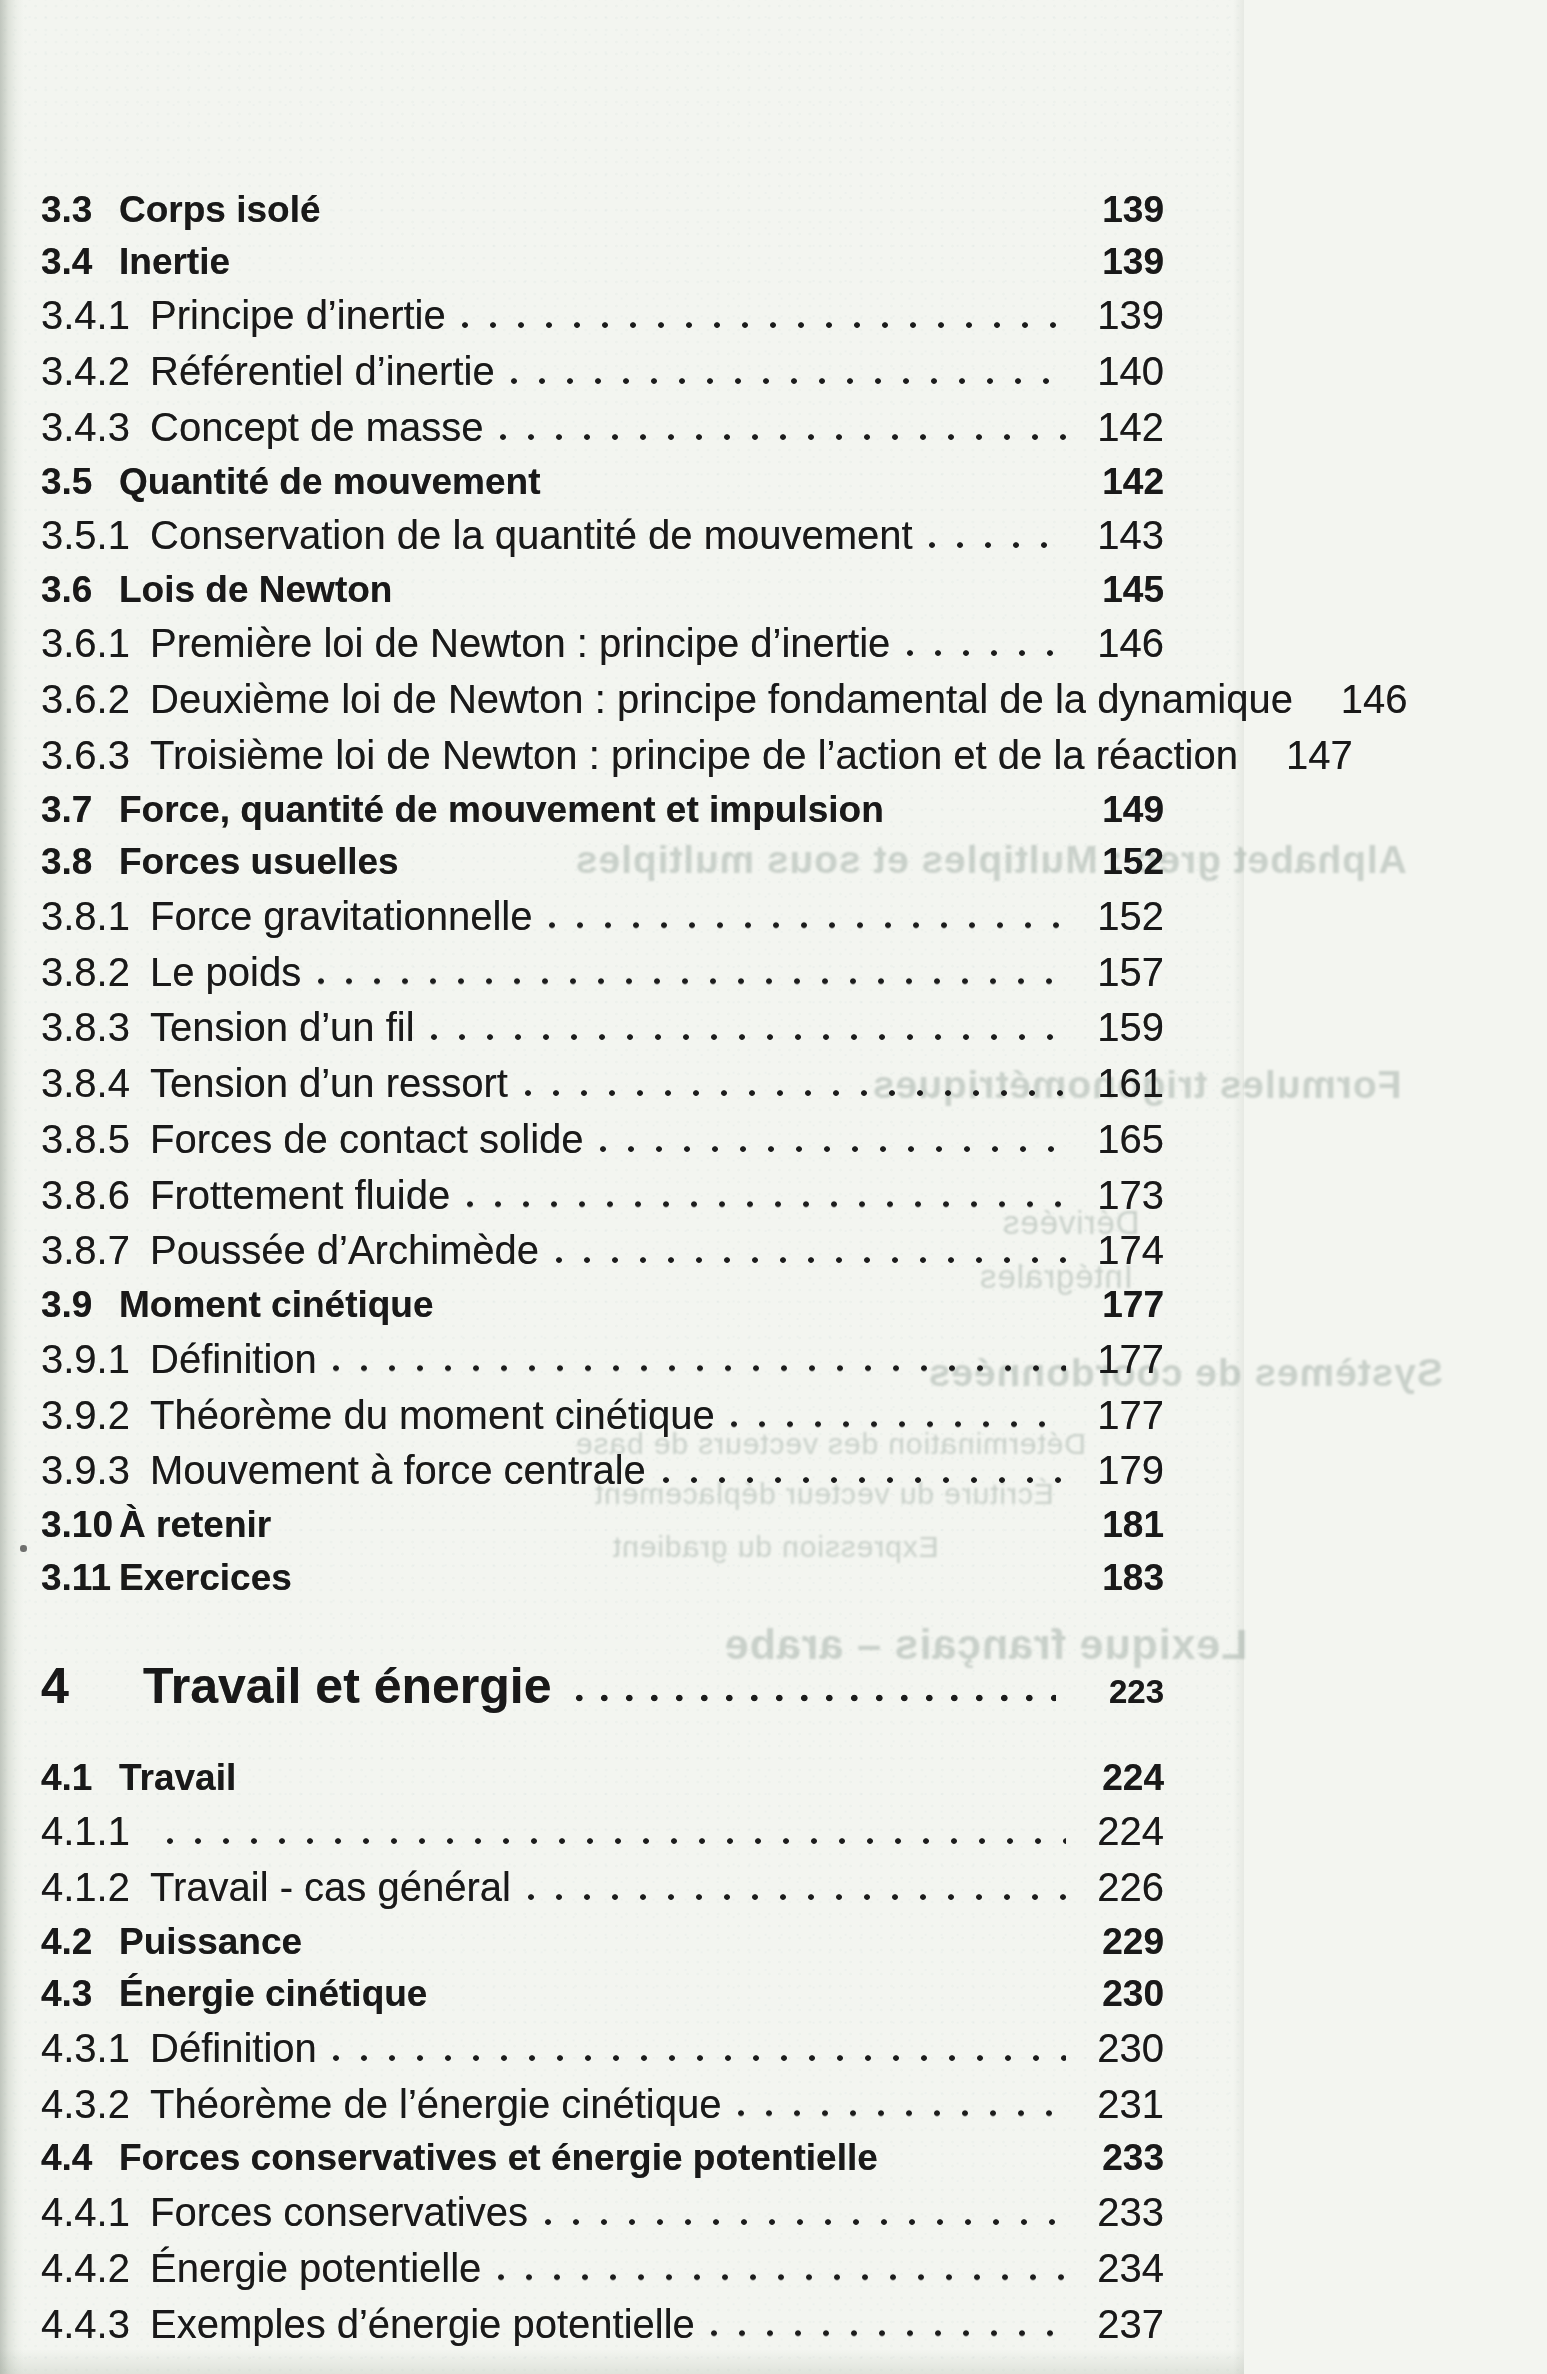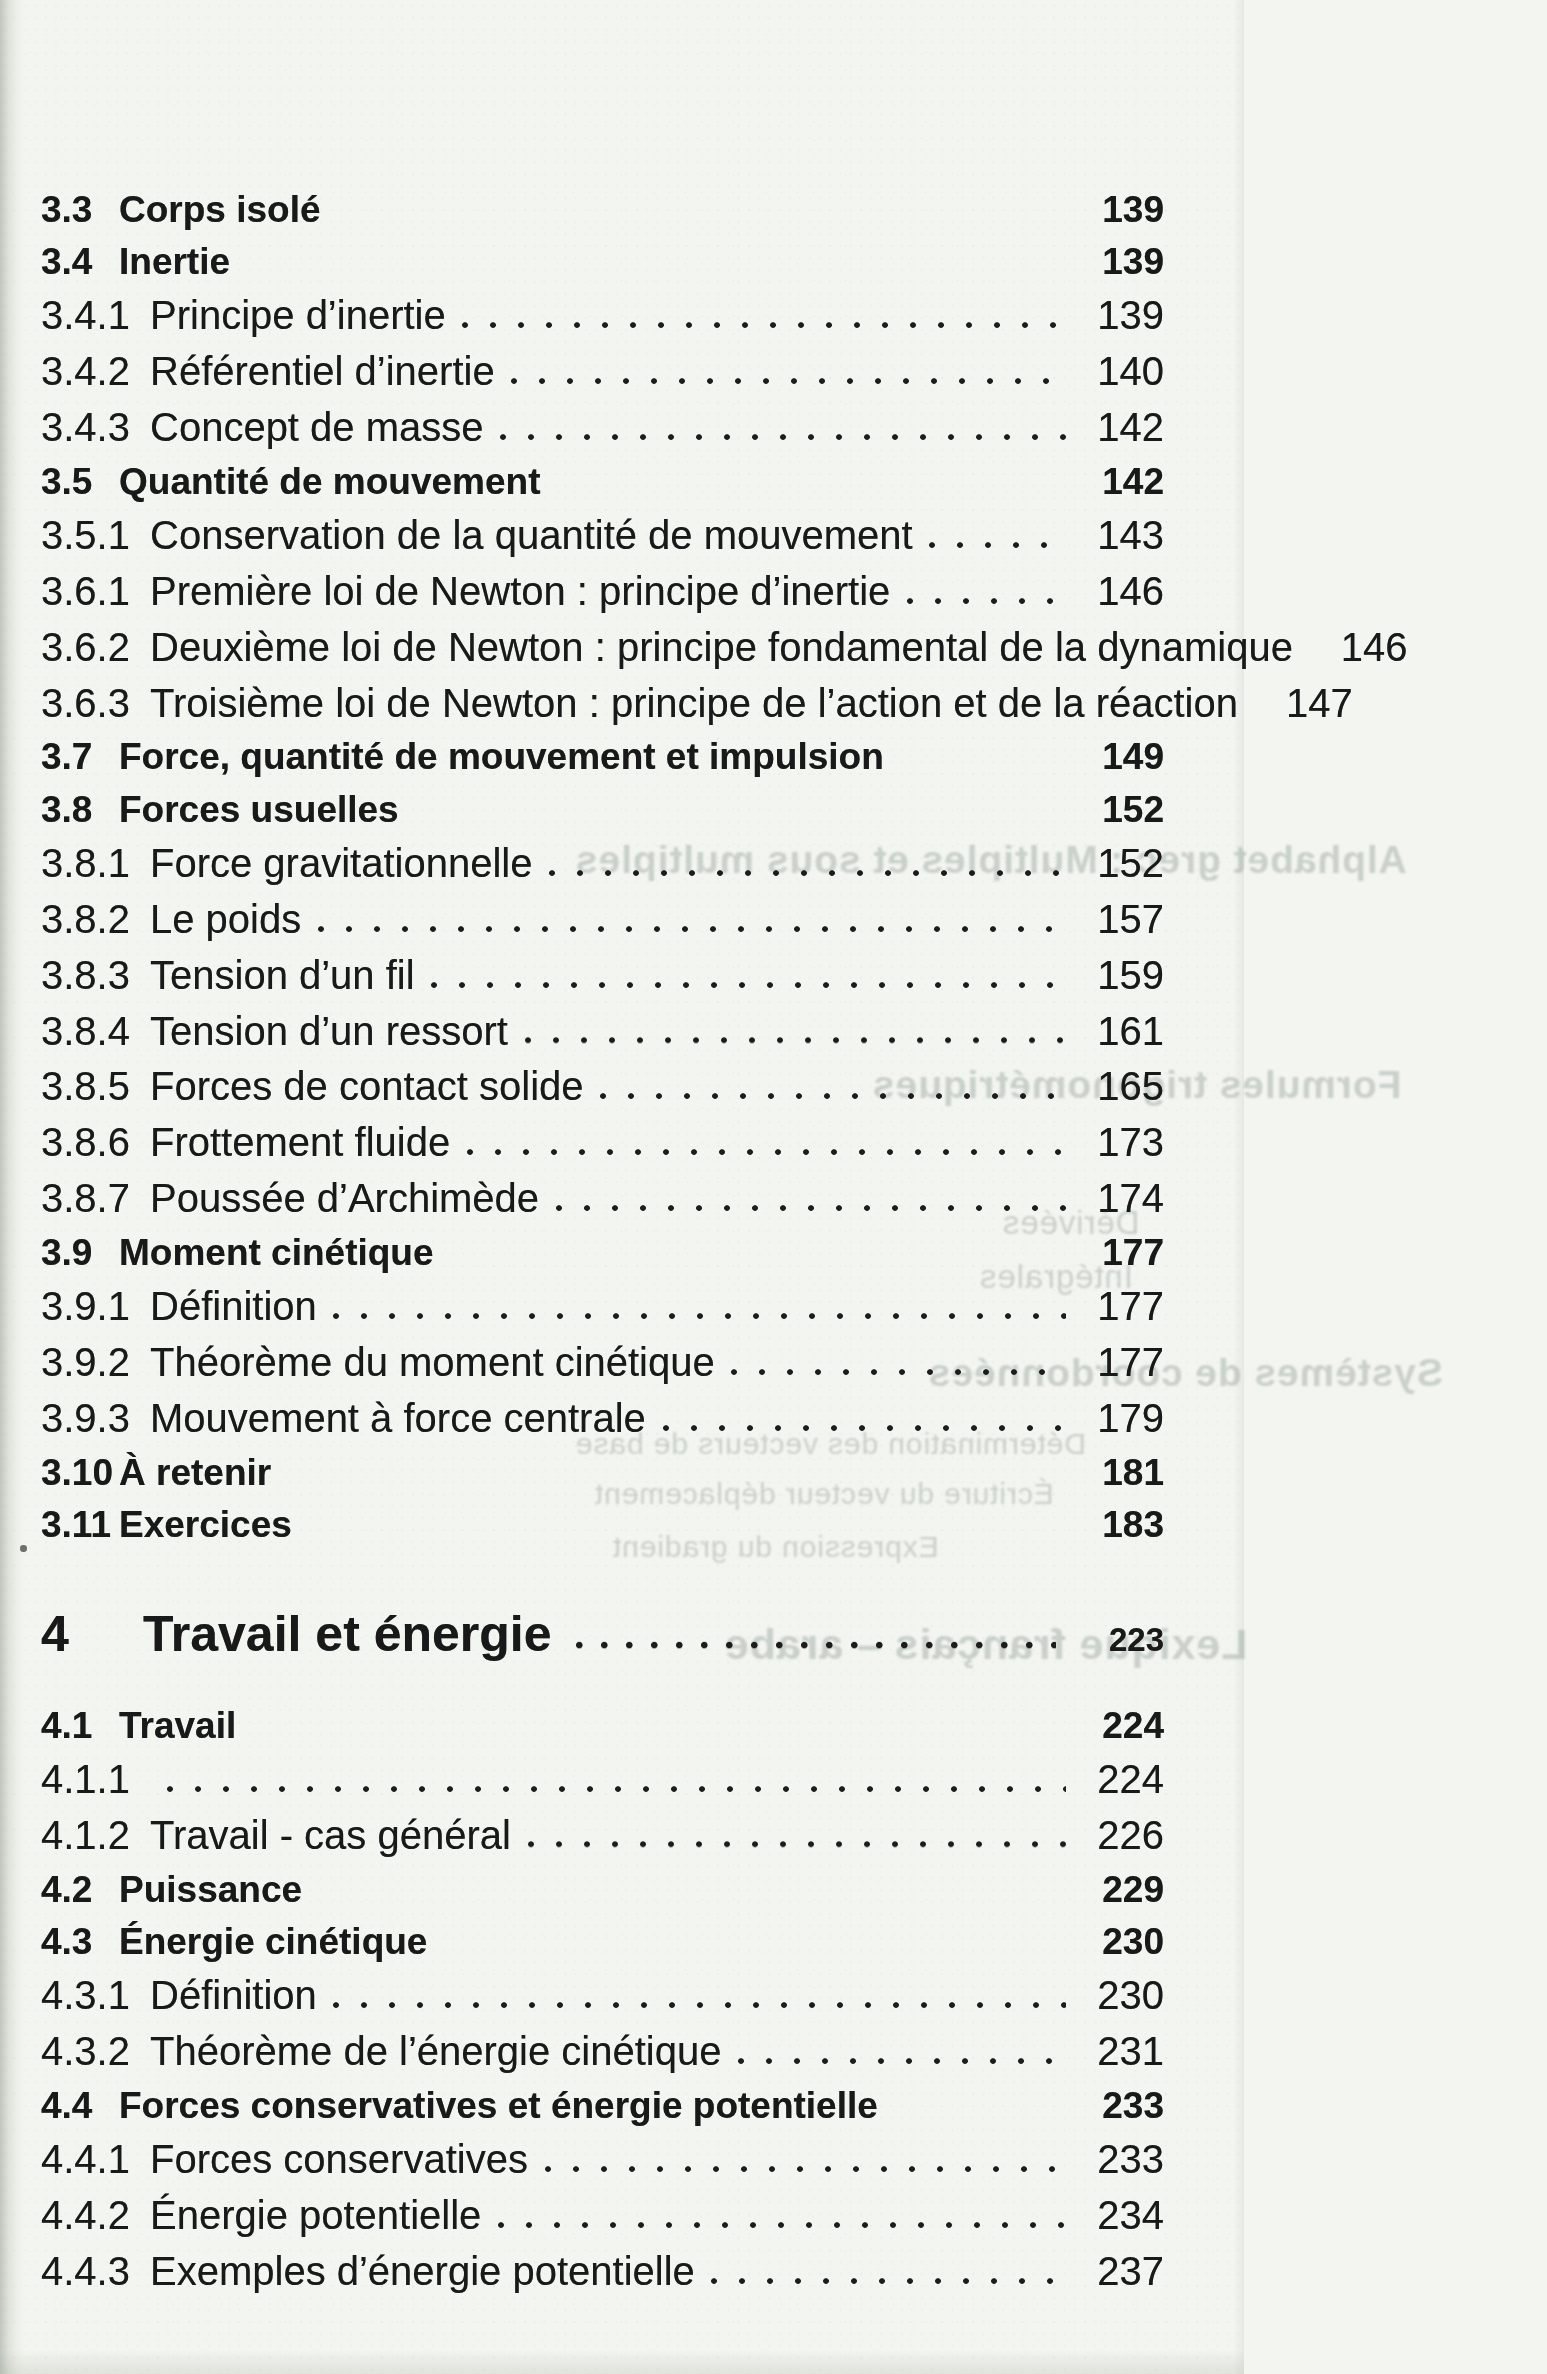--- a/index.html
+++ b/index.html
@@ -157,20 +157,26 @@
     <span class="title">Quantité de mouvement</span>
     <span class="leader"></span>
     <span class="pageno">142</span>
   </div>
       <div class="row h3">
     <span class="num">3.5.1</span>
     <span class="title">Conservation de la quantité de mouvement</span>
     <span class="leader"></span>
     <span class="pageno">143</span>
   </div>
+      <div class="row h2 no-dots">
+    <span class="num">3.6</span>
+    <span class="title">Lois de Newton</span>
+    <span class="leader"></span>
+    <span class="pageno">145</span>
+  </div>
       <div class="row h3">
     <span class="num">3.6.1</span>
     <span class="title">Première loi de Newton : principe d’inertie</span>
     <span class="leader"></span>
     <span class="pageno">146</span>
   </div>
       <div class="row h3">
     <span class="num">3.6.2</span>
     <span class="title">Deuxième loi de Newton : principe fondamental de la dynamique</span>
     <span class="leader"></span>

